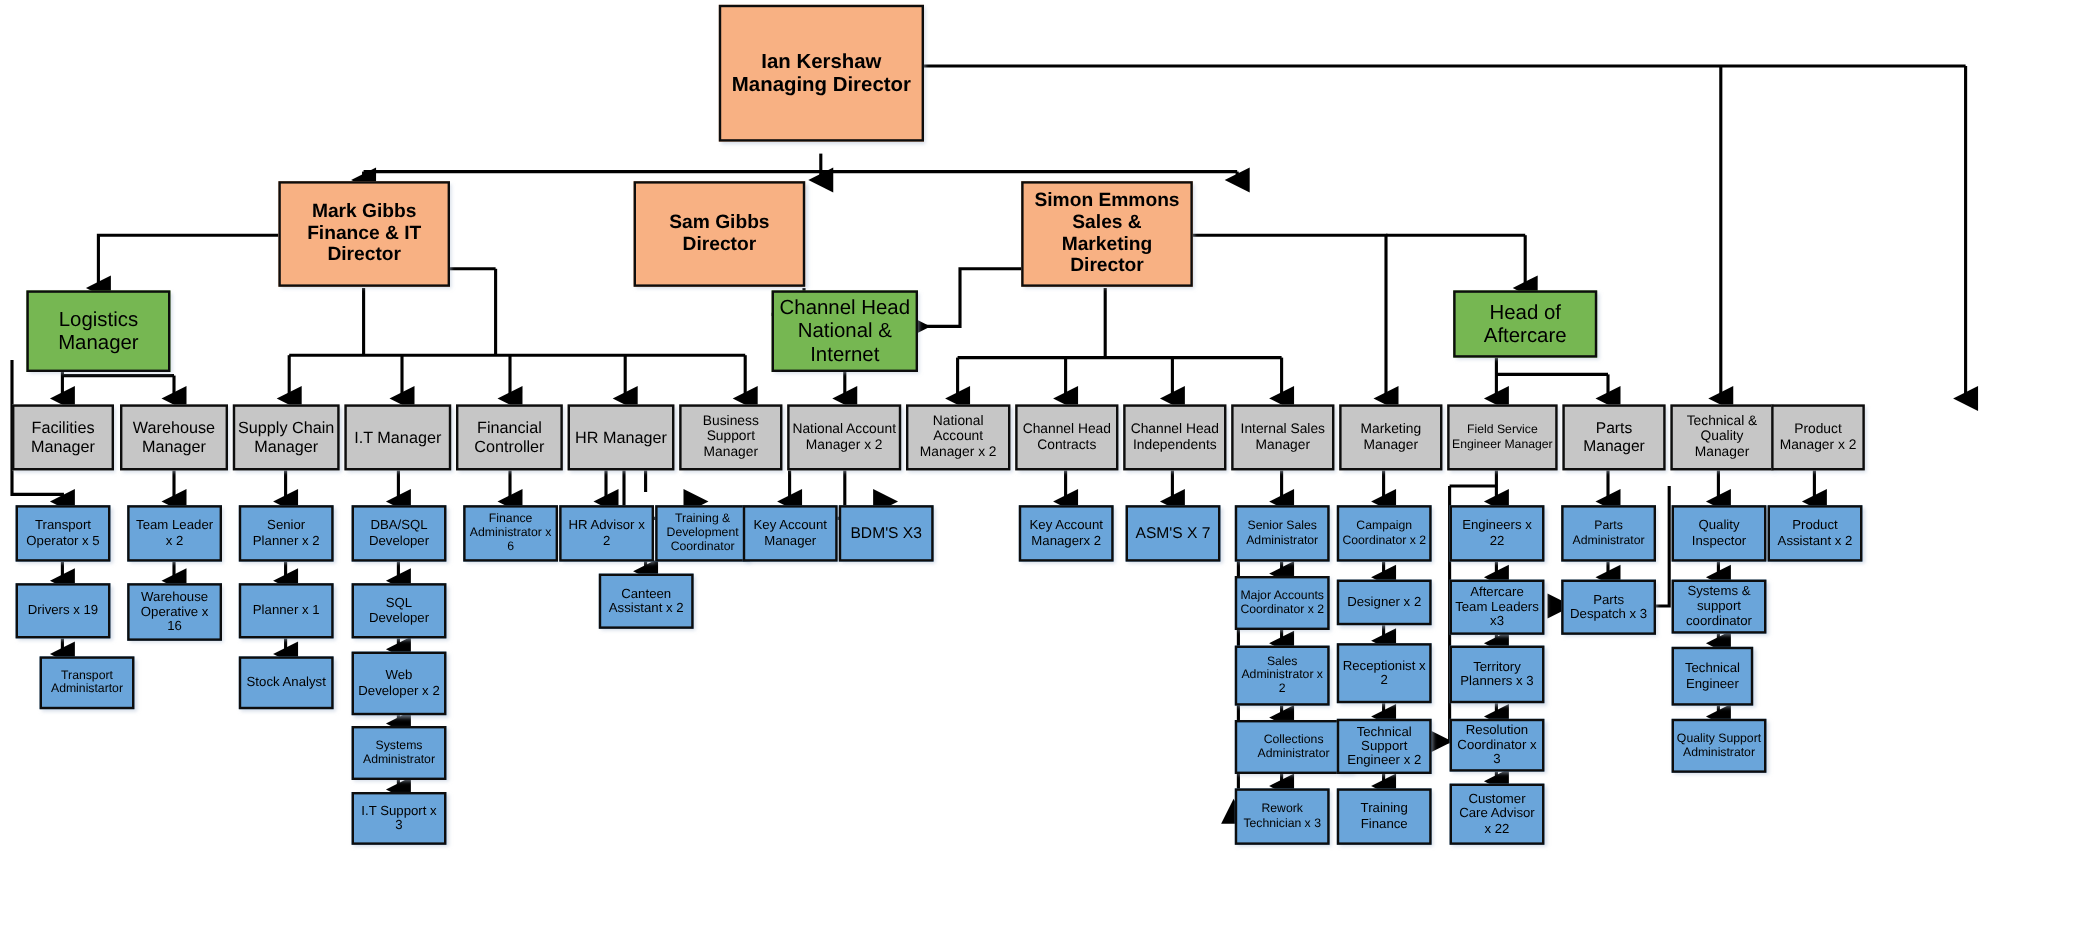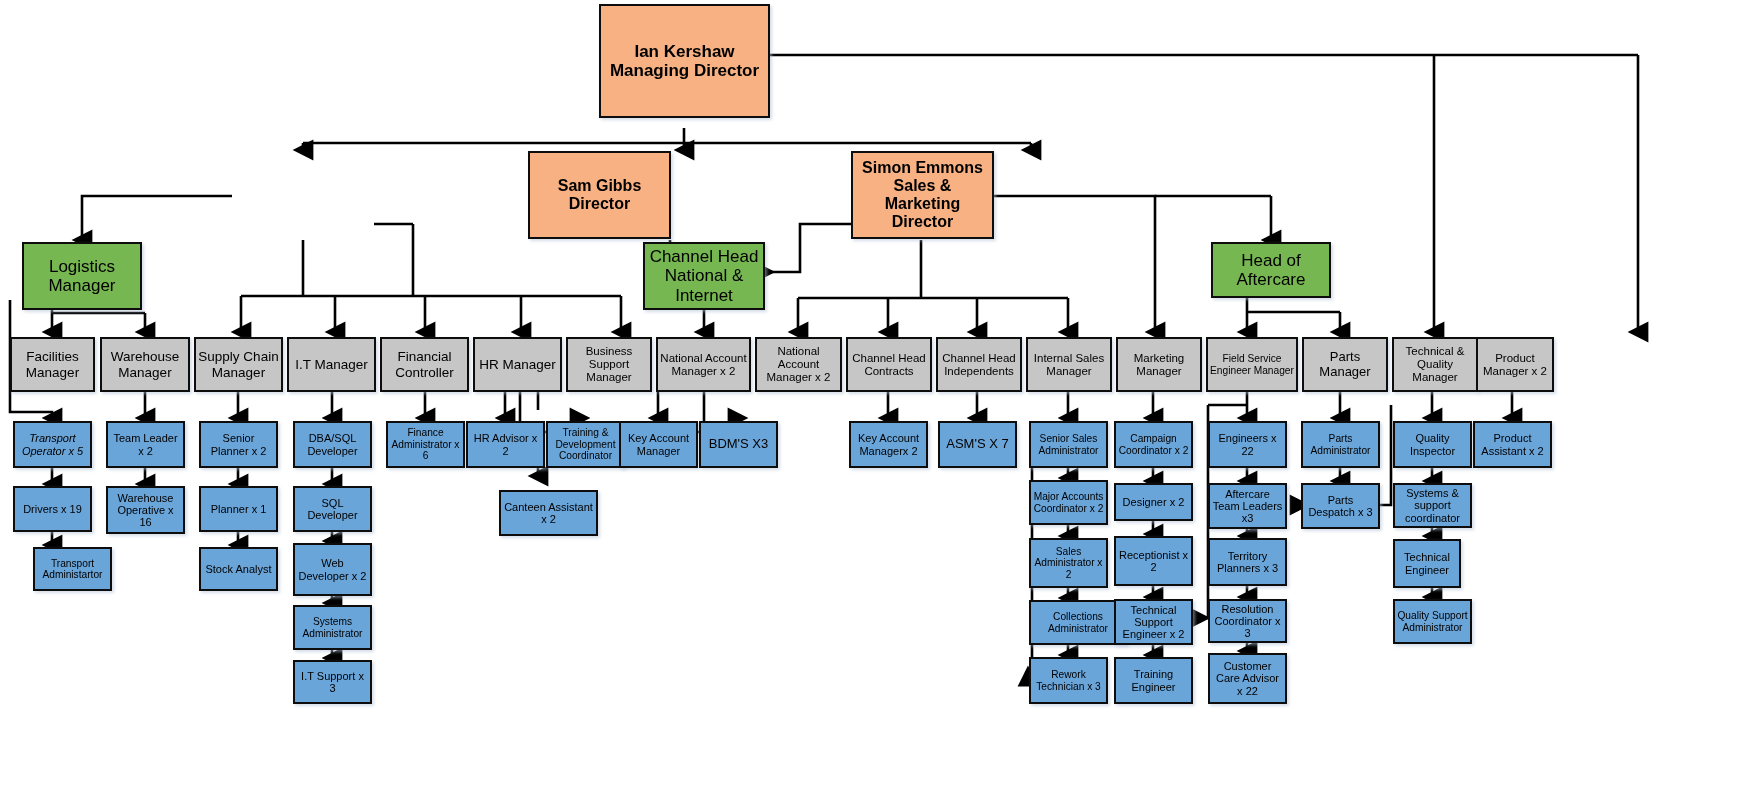--- a/index.html
+++ b/index.html
@@ -148,20 +148,23 @@
       <path d="M1432,468 L1432,481" marker-end="url(#ah)"></path>
       <path d="M1432,528 L1432,536" marker-end="url(#ah)"></path>
       <path d="M1432,588 L1432,597" marker-end="url(#ah)"></path>
     </g>
   </svg>
 
   <div class="node exec" style="left:599px;top:4px;width:171px;height:114px;">
     <span>Ian Kershaw<br>Managing Director</span>
   </div>
 
+  <div class="node exec2" style="left:232px;top:151px;width:143px;height:88px;">
+    <span>Mark Gibbs<br>Finance &amp; IT Director</span>
+  </div>
   <div class="node exec2" style="left:528px;top:151px;width:143px;height:88px;">
     <span>Sam Gibbs<br>Director</span>
   </div>
   <div class="node exec2" style="left:851px;top:151px;width:143px;height:88px;">
     <span>Simon Emmons<br>Sales &amp; Marketing Director</span>
   </div>
 
   <div class="node green" style="left:22px;top:242px;width:120px;height:68px;">
     <span>Logistics Manager</span>
   </div>
@@ -217,21 +220,21 @@
   <div class="node grey sm" style="left:1302px;top:337px;width:86px;height:55px;font-size:13px;">
     <span>Parts Manager</span>
   </div>
   <div class="node grey sm" style="left:1392px;top:337px;width:86px;height:55px;">
     <span>Technical &amp; Quality Manager</span>
   </div>
   <div class="node grey sm" style="left:1476px;top:337px;width:78px;height:55px;">
     <span>Product Manager x 2</span>
   </div>
 
-  <div class="node blue sm" style="left:13px;top:421px;width:79px;height:47px;font-style:italic;">
+  <div class="node blue sm" style="left:13px;top:421px;width:79px;height:47px;">
     <span>Transport Operator x 5</span>
   </div>
   <div class="node blue sm" style="left:13px;top:486px;width:79px;height:46px;">
     <span>Drivers x 19</span>
   </div>
   <div class="node blue xs" style="left:13px;top:547px;width:79px;height:44px;margin-left:20px;">
     <span>Transport Administartor</span>
   </div>
 
   <div class="node blue sm" style="left:106px;top:421px;width:79px;height:47px;">
@@ -267,21 +270,21 @@
     <span>I.T Support x 3</span>
   </div>
 
   <div class="node blue xs" style="left:386px;top:421px;width:79px;height:47px;">
     <span>Finance Administrator x 6</span>
   </div>
 
   <div class="node blue sm" style="left:466px;top:421px;width:79px;height:47px;">
     <span>HR Advisor x 2</span>
   </div>
-  <div class="node blue sm" style="left:499px;top:490px;width:99px;height:46px;">
+  <div class="node blue sm" style="left:499px;top:478px;width:79px;height:46px;">
     <span>Canteen Assistant x 2</span>
   </div>
   <div class="node blue xs" style="left:546px;top:421px;width:79px;height:47px;">
     <span>Training &amp; Development Coordinator</span>
   </div>
 
   <div class="node blue sm" style="left:619px;top:421px;width:79px;height:47px;">
     <span>Key Account Manager</span>
   </div>
   <div class="node blue sm" style="left:699px;top:421px;width:79px;height:47px;font-size:13px;">
@@ -317,21 +320,21 @@
   <div class="node blue sm" style="left:1114px;top:483px;width:79px;height:38px;">
     <span>Designer x 2</span>
   </div>
   <div class="node blue sm" style="left:1114px;top:536px;width:79px;height:50px;">
     <span>Receptionist x 2</span>
   </div>
   <div class="node blue xs" style="left:1114px;top:599px;width:79px;height:46px;font-size:11px;">
     <span>Technical Support Engineer x 2</span>
   </div>
   <div class="node blue sm" style="left:1114px;top:657px;width:79px;height:47px;">
-    <span>Training Engineer</span>
+    <span>Training Finance</span>
   </div>
 
   <div class="node blue sm" style="left:1208px;top:421px;width:79px;height:47px;">
     <span>Engineers x 22</span>
   </div>
   <div class="node blue sm" style="left:1208px;top:483px;width:79px;height:46px;">
     <span>Aftercare Team Leaders x3</span>
   </div>
   <div class="node blue sm" style="left:1208px;top:538px;width:79px;height:48px;">
     <span>Territory Planners x 3</span>

